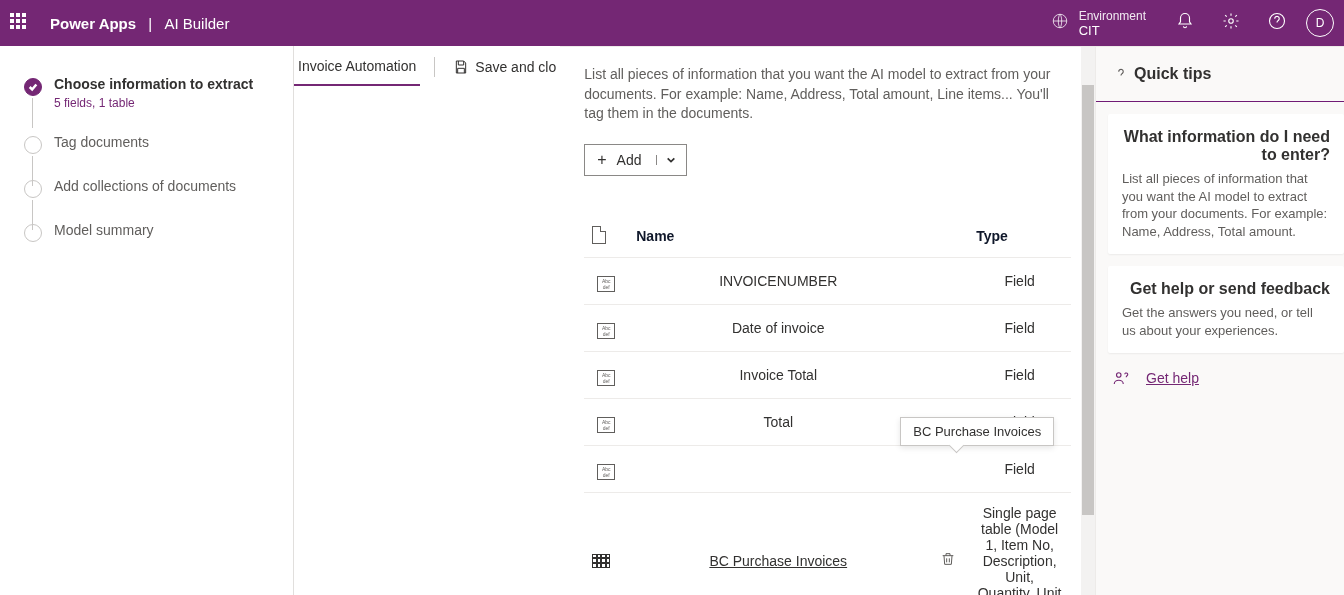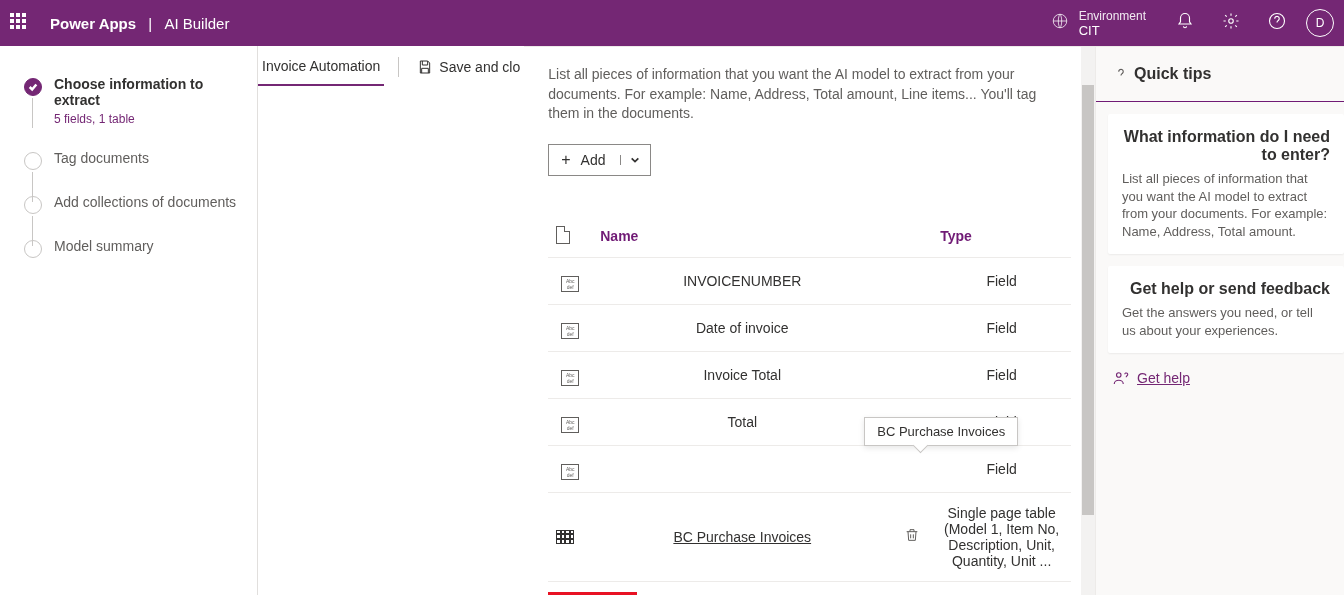--- a/index.html
+++ b/index.html
@@ -16,21 +16,21 @@
   .env { display:flex; align-items:center; gap:10px; margin-right:30px; }
   .env-icon svg { width:18px; height:18px; stroke:#fff; fill:none; }
   .env-text .lbl { font-size:12px; opacity:.9; }
   .env-text .val { font-size:13px; }
   .top-icons { display:flex; align-items:center; gap:28px; margin-right:10px; }
   .top-icons svg { width:18px; height:18px; stroke:#fff; fill:none; stroke-width:1.5; }
   .avatar { width:28px; height:28px; border-radius:50%; border:1px solid #fff; display:flex; align-items:center; justify-content:center; font-size:12px; margin-left:10px; }
 
   
   .cols { display:flex; height:549px; }
-  .sidebar { width:258px; border-right:1px solid #e1dfdd; padding:30px 12px 12px 24px; }
+  .sidebar { width:294px; border-right:1px solid #e1dfdd; padding:30px 12px 12px 24px; }
   .step { display:flex; gap:12px; margin-bottom:24px; }
   .step .bullet { width:18px; height:18px; border-radius:50%; border:1.5px solid #c8c6c4; margin-top:2px; flex-shrink:0; display:flex; align-items:center; justify-content:center; }
   .step.done .bullet { background:#742774; border-color:#742774; }
   .step.done .bullet svg { width:10px; height:10px; stroke:#fff; stroke-width:3; fill:none; }
   .step .title { font-size:14px; font-weight:600; color:#323130; }
   .step.pending .title { font-weight:400; color:#605e5c; }
   .step .meta { font-size:12px; color:#742774; margin-top:4px; }
   .sidebar .step-wrap { position:relative; }
   .vline { position:absolute; left:8px; top:22px; width:1px; height:30px; background:#c8c6c4; }
 
@@ -47,21 +47,21 @@
   .docpane::-webkit-scrollbar-thumb { background:#c8c6c4; }
   .docpane p.intro { font-size:14px; color:#605e5c; max-width:580px; line-height:1.4; margin-bottom:20px; }
 
   .addbtn { display:inline-flex; align-items:center; border:1px solid #8a8886; height:32px; cursor:pointer; }
   .addbtn .plus { padding:0 10px 0 12px; font-size:16px; font-weight:400; }
   .addbtn .lbl { padding-right:14px; font-size:14px; }
   .addbtn .split { border-left:1px solid #8a8886; width:30px; display:flex; align-items:center; justify-content:center; }
   .addbtn .split svg { width:10px; height:10px; stroke:#323130; fill:none; stroke-width:2; }
 
   table.fields { width:100%; border-collapse:collapse; margin-top:40px; }
-  table.fields th { text-align:left; font-size:14px; font-weight:600; padding:10px 8px; border-bottom:1px solid #edebe9; color:#701a75; }
+  table.fields th { text-align:left; font-size:14px; font-weight:600; padding:10px 8px; border-bottom:1px solid #edebe9; color:#0f172a; }
   table.fields th.iconcol { width:44px; }
   table.fields th.namecol { width:300px; }
   table.fields th.actcol { width:40px; }
   table.fields td { font-size:14px; padding:12px 8px; border-bottom:1px solid #edebe9; color:#323130; vertical-align:middle;text-align:center; }
   table.fields .ticon { width:18px; height:16px; border:1px solid #605e5c; display:inline-flex; flex-direction:column; font-size:5px; line-height:6px; align-items:center; justify-content:center; color:#605e5c; }
   .tblgrid { display:grid; grid-template-columns:repeat(4,1fr); grid-template-rows:repeat(3,1fr); width:18px; height:14px; }
   .tblgrid span { border:0.5px solid #323130; }
   .linkcell a { color:#323130; text-decoration:underline; }
   .trash svg { width:16px; height:16px; stroke:#605e5c; fill:none; stroke-width:1.5; }
   th .doc-icon { width:14px; height:18px; border:1px solid #605e5c; display:inline-block; position:relative; }
@@ -73,21 +73,21 @@
   .nextwrap { padding:10px 0 20px 0; }
   .nextframe { display:inline-block; border:3px solid #e81123; padding:4px; }
   .nextbtn { background:#742774; color:#fff; border:none; padding:9px 22px; font-size:14px; font-weight:600; cursor:pointer; }
 
   .tips { width:248px; background:#faf9f8; padding:0; }
   .tips-head { display:flex; align-items:center; gap:4px; padding:18px 16px; font-size:16px; font-weight:600; border-bottom:1px solid #701a75; }
   .tips-head svg { width:18px; height:18px; stroke:#605e5c; fill:none; stroke-width:1.5; }
   .tip-card { background:#fff; margin:12px 0 0 12px; padding:14px 14px; border-radius:2px; box-shadow:0 1px 2px rgba(0,0,0,.06); }
   .tip-card h4 { font-size:16px; font-weight:700; margin-bottom:6px;text-align:right; }
   .tip-card p { font-size:13px; color:#605e5c; line-height:1.35; }
-  .helprow { display:flex; align-items:center; gap:7px; padding:16px;text-align:right; }
+  .helprow { display:flex; align-items:center; gap:16px; padding:16px;text-align:right; }
   .helprow svg { width:18px; height:18px; stroke:#742774; fill:none; stroke-width:1.5; }
   .helprow a { color:#742774; text-decoration:underline; font-size:14px; }
 
   
   .scrollbar { position:absolute; right:0; top:0; width:14px; height:100%; background:#f3f2f1; }
   .scrollbar .thumb { position:absolute; left:1px; width:12px; top:38px; height:430px; background:#c8c6c4; }
 </style>
 </head>
 <body>
 

